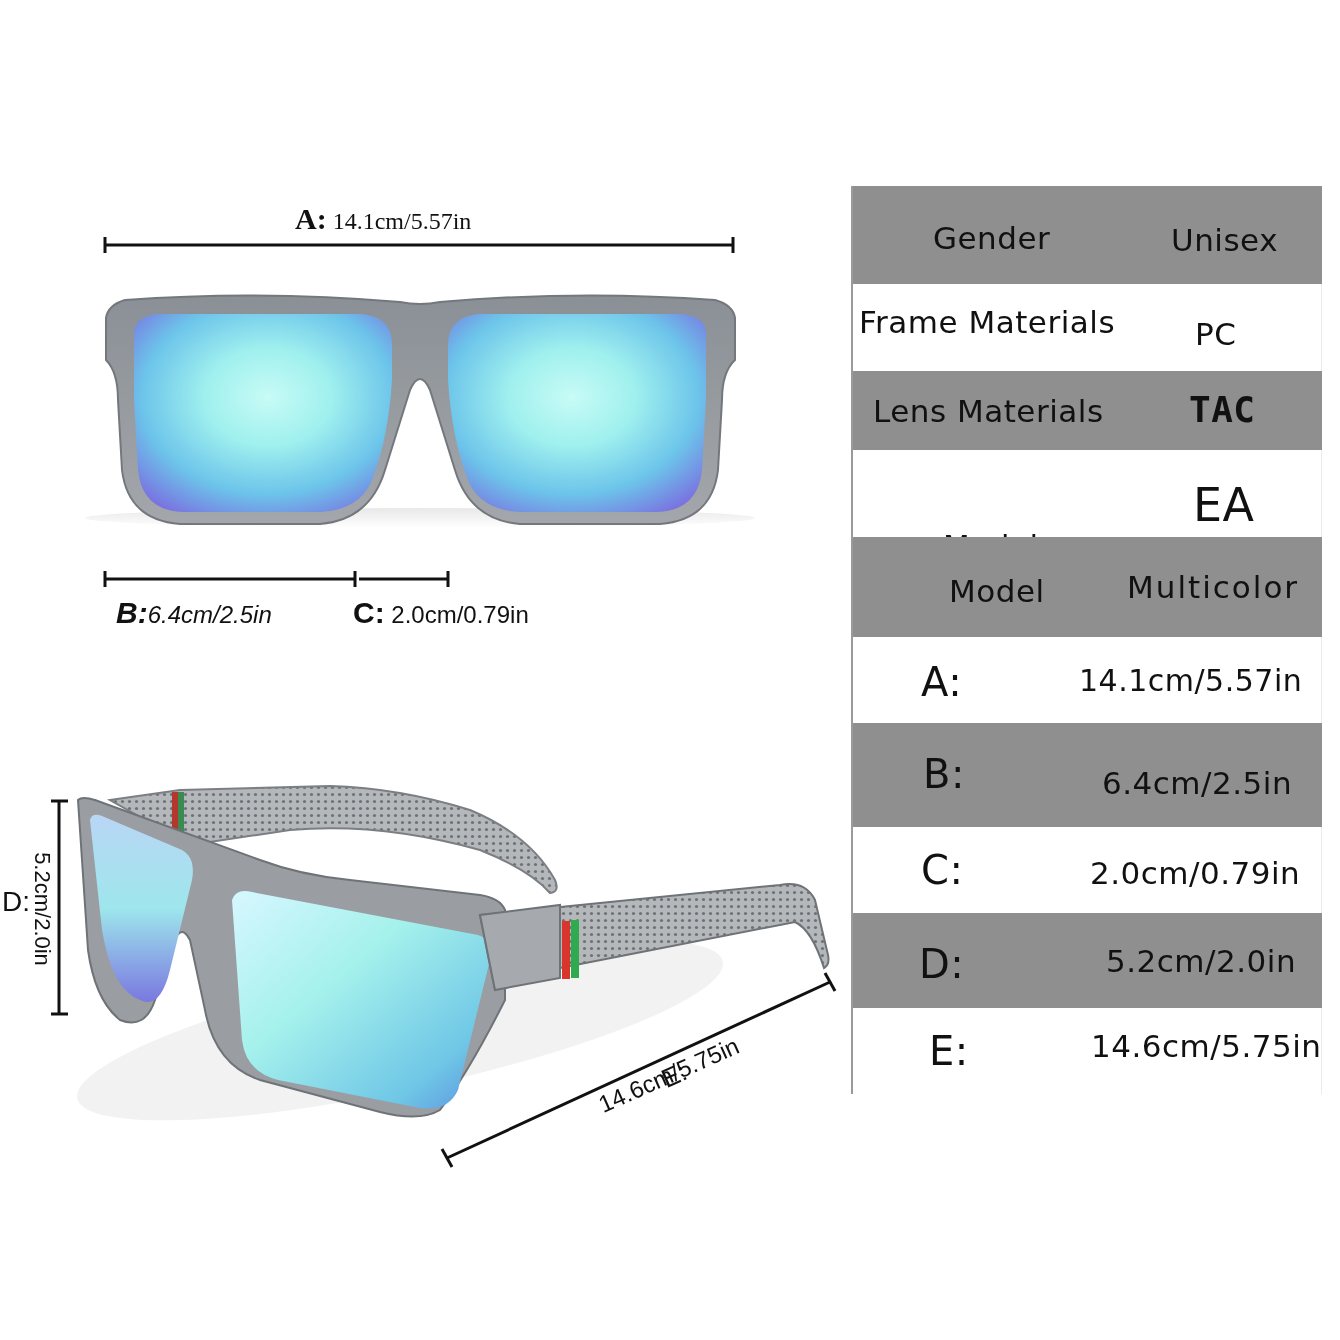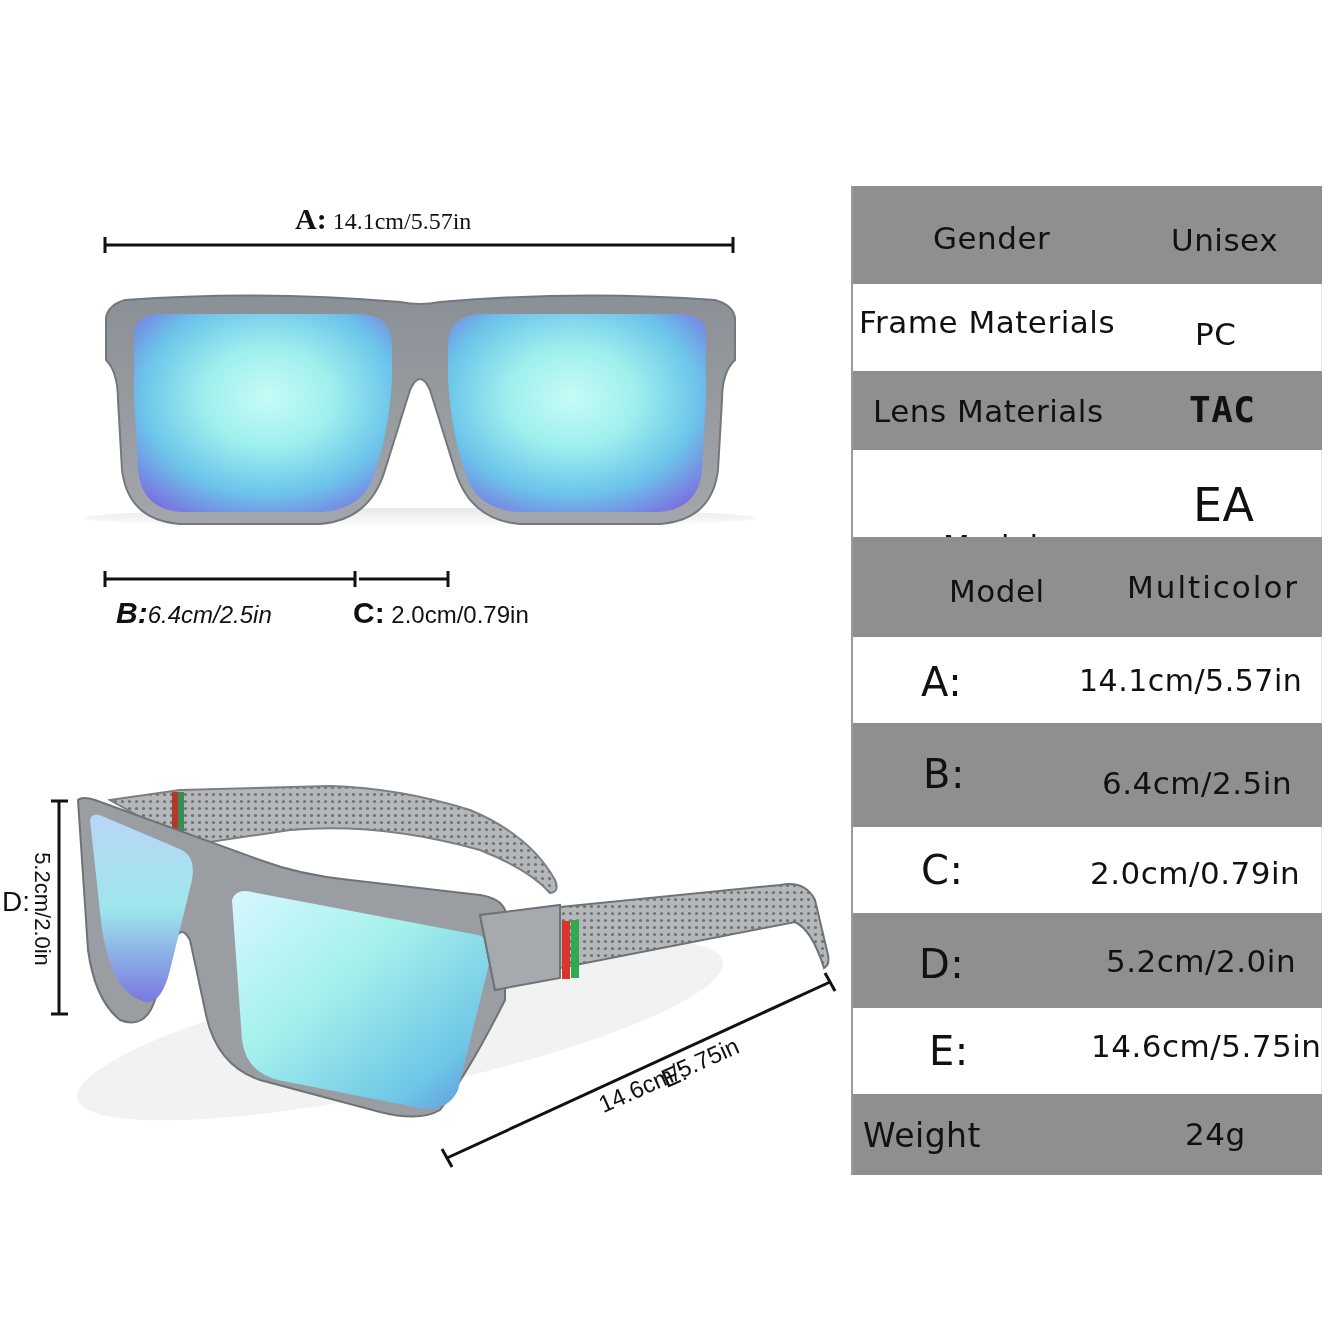--- a/index.html
+++ b/index.html
@@ -184,17 +184,13 @@
     <span class="val" style="left:237px; top:28px; font-size:31px;">2.0cm/0.79in</span>
   </div>
   <div class="spec-row gray" style="height:95px;">
     <span class="lbl big" style="left:66px; top:28px;">D:</span>
     <span class="val" style="left:253px; top:30px; font-size:31px;">5.2cm/2.0in</span>
   </div>
   <div class="spec-row white" style="height:86px;">
     <span class="lbl big" style="left:76px; top:20px;">E:</span>
     <span class="val" style="left:238px; top:20px; font-size:31px;">14.6cm/5.75in</span>
   </div>
-  <div class="spec-row gray" style="height:81px;">
-    <span class="lbl" style="left:10px; top:22px; font-size:33px;">Weight</span>
-    <span class="val" style="left:332px; top:22px; font-size:31px;">24g</span>
-  </div>
 </div>
 
 </body></html>

